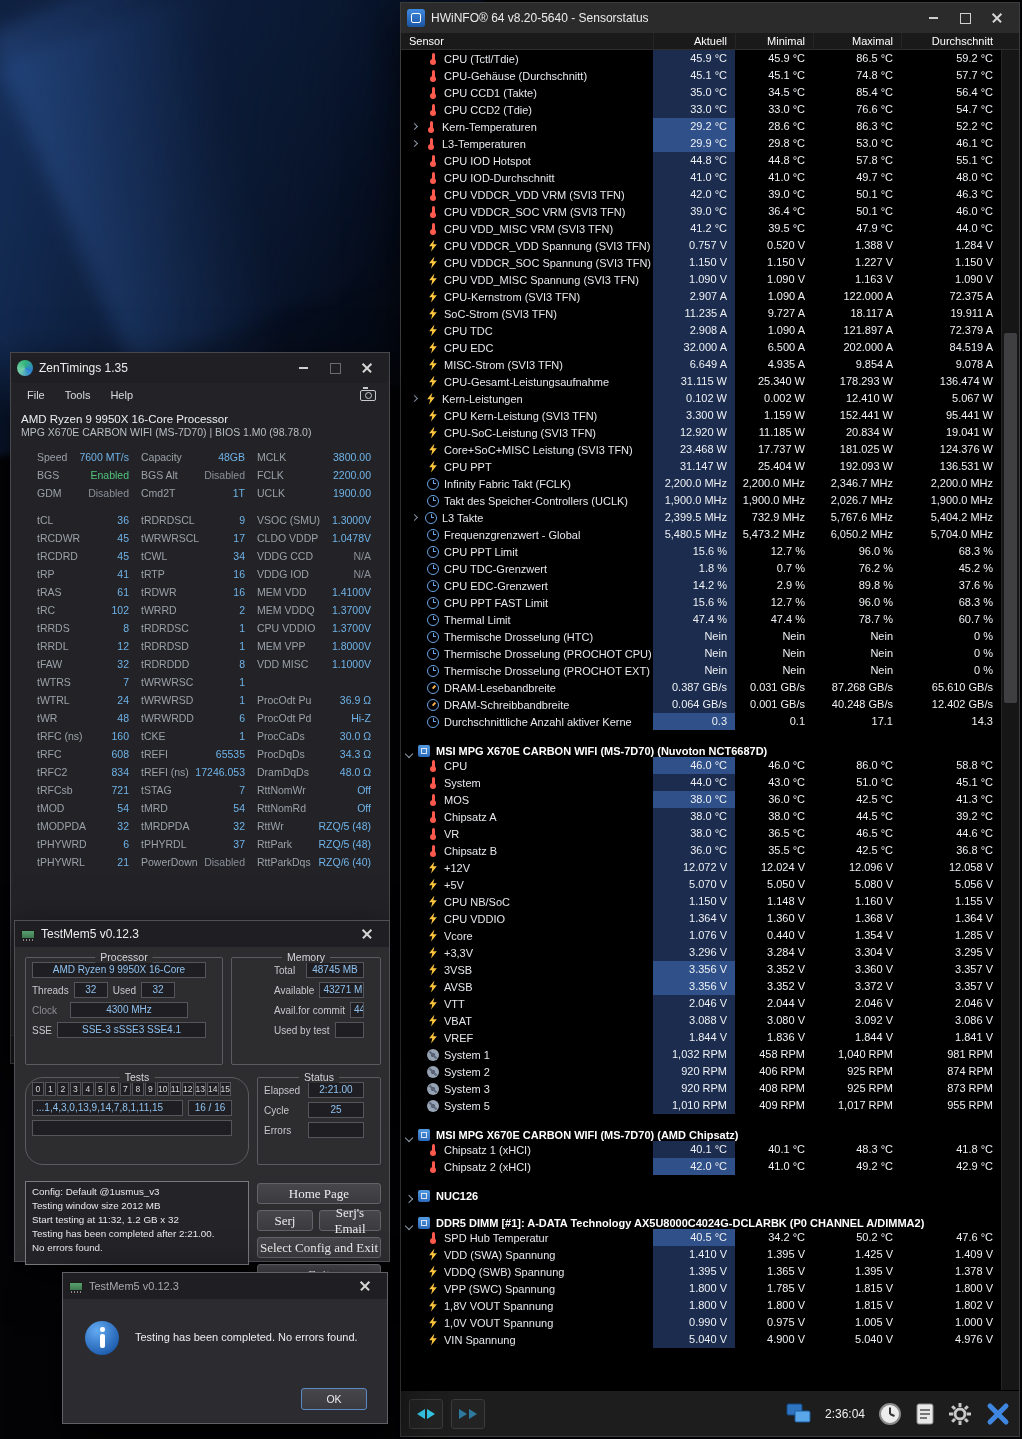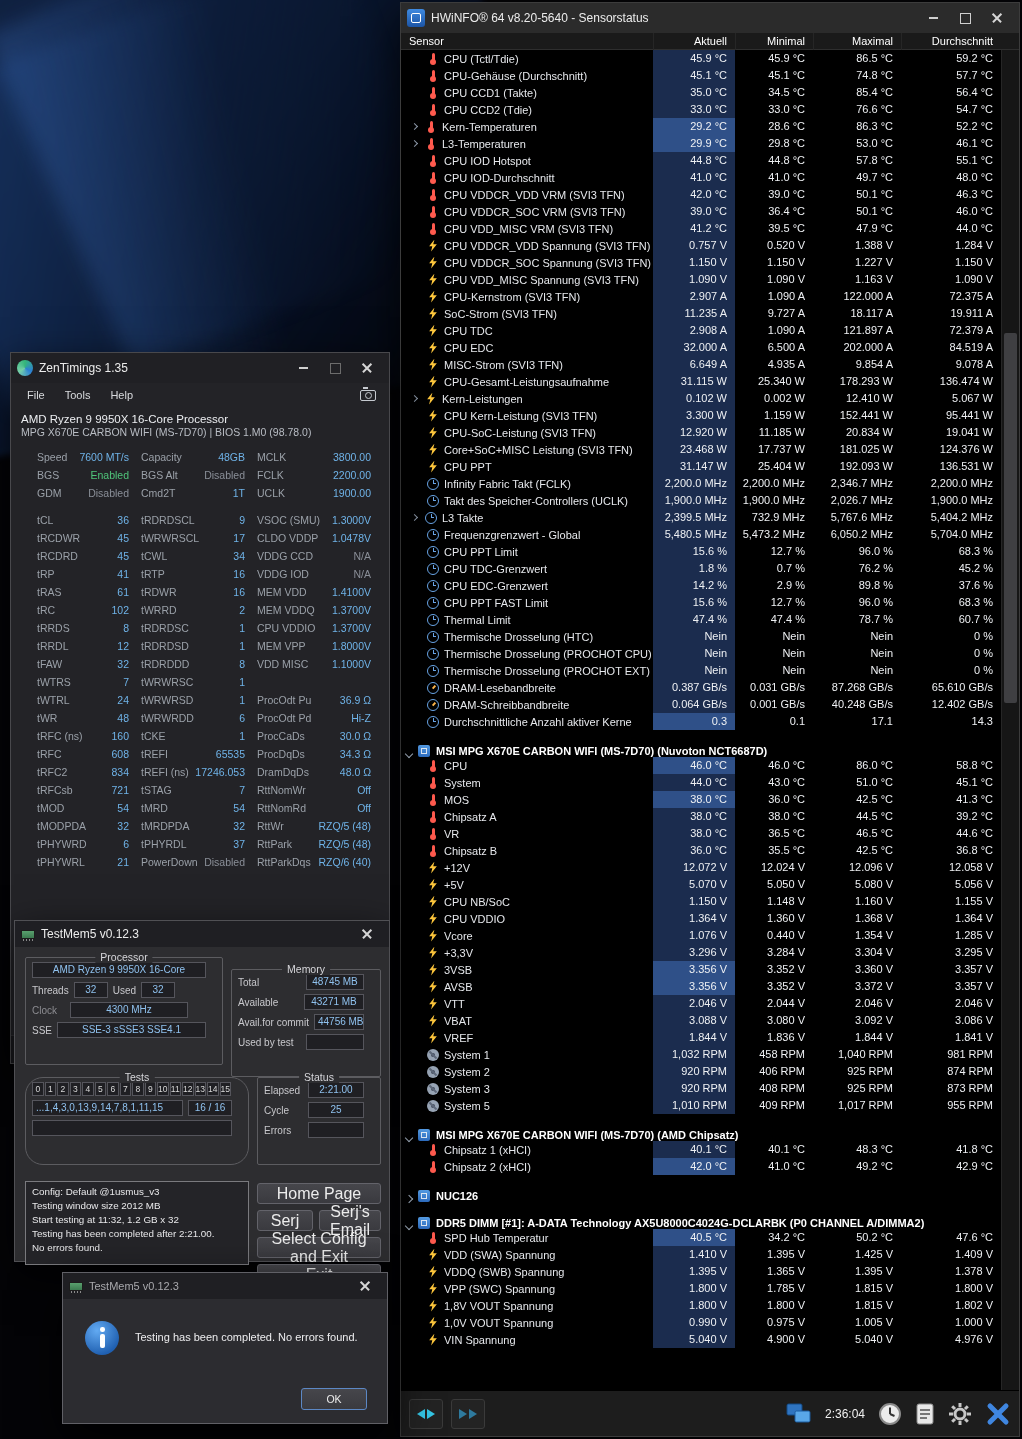--- a/index.html
+++ b/index.html
@@ -130,22 +130,22 @@
   .tm-lab.dim { color:#8d8d92; }
   .tm-box { background:#1f1f23; border:1px solid #55555c; color:#8fc1ee; font-size:10px; text-align:center;
             height:16px; line-height:14px; padding:0 3px; overflow:hidden; white-space:nowrap; }
   .grow { flex:1; }
   .digit-box { background:#1f1f23; border:1px solid #55555c; color:#d8d8d8; font-size:8.5px; width:12px; height:14px;
                line-height:12px; text-align:center; display:inline-block; margin-right:1px; }
   .tm-cfg { position:absolute; left:10px; top:234px; width:224px; height:84px; border:1px solid #7a7a7e;
             background:#242428; padding:3px 6px; overflow:hidden; }
   .cfg-line { font-size:9.8px; color:#e8e8ea; line-height:14px; white-space:nowrap; }
   .tm-btn { position:absolute; left:242px; width:124px; height:21px; background:linear-gradient(#46464b,#3a3a3f);
-            border:1px solid #63636a; border-radius:3px; color:#ececec; font-size:16px;
-            display:flex; align-items:center; justify-content:center; }
+            border:1px solid #63636a; border-radius:3px; color:#ececec; font-size:13px;
+            display:flex; align-items:center; justify-content:center;font-family:Liberation Serif, serif; }
   .tm-btn.half-l { width:56px; } .tm-btn.half-r { left:304px; width:62px; }
 
   
   .tm-dialog { left:62px; top:1272px; width:326px; height:152px; background:#2c2c30; border-color:#606066;
                box-shadow:0 18px 50px rgba(0,0,0,.85); z-index:10; }
   .tm-dialog .title-text { color:#a8a8ac; font-size:11px; }
   .info-icon { position:absolute; left:22px; top:48px; width:34px; height:34px; border-radius:50%;
                background:radial-gradient(circle at 35% 28%, #62aaf2, #1f5fb0 75%); }
   .info-icon::before { content:""; position:absolute; left:15px; top:6px; width:4.5px; height:4.5px; background:#fff; border-radius:50%; }
   .info-icon::after  { content:""; position:absolute; left:15px; top:13px; width:4.5px; height:14px; background:#fff; border-radius:2px; }
@@ -1340,21 +1340,21 @@
         </div>
         <div class="tm-row">
           <span class="tm-lab dim">Clock</span>
           <span class="tm-box grow" style="max-width:118px; margin-left:8px;">4300 MHz</span>
         </div>
         <div class="tm-row">
           <span class="tm-lab">SSE</span>
           <span class="tm-box grow">SSE-3 sSSE3 SSE4.1</span>
         </div>
       </div>
-      <div class="group" style="left:216px; top:22px; width:150px; height:108px;">
+      <div class="group" style="left:216px; top:10px; width:150px; height:108px;padding-left:36px;">
         <span class="group-title">Memory</span>
         <div>
             <div class="tm-row">
               <span class="tm-lab grow">Total</span>
               <span class="tm-box" style="width: 58px;">48745 MB</span>
             </div>
             <div class="tm-row">
               <span class="tm-lab grow">Available</span>
               <span class="tm-box" style="width: 60px;">43271 MB</span>
             </div>

